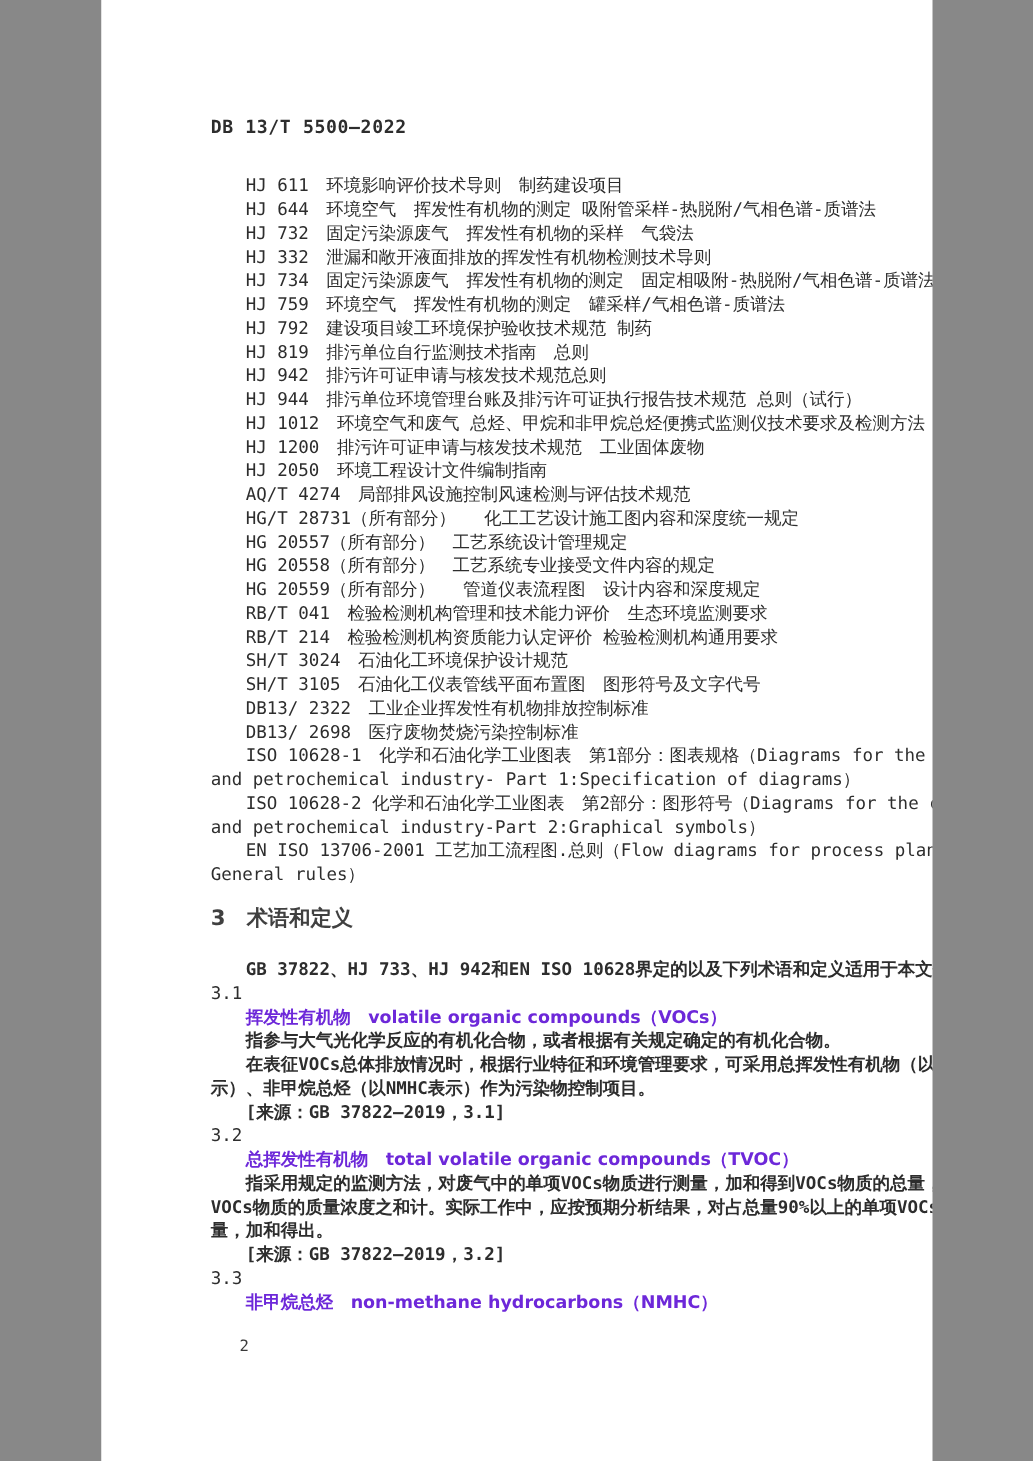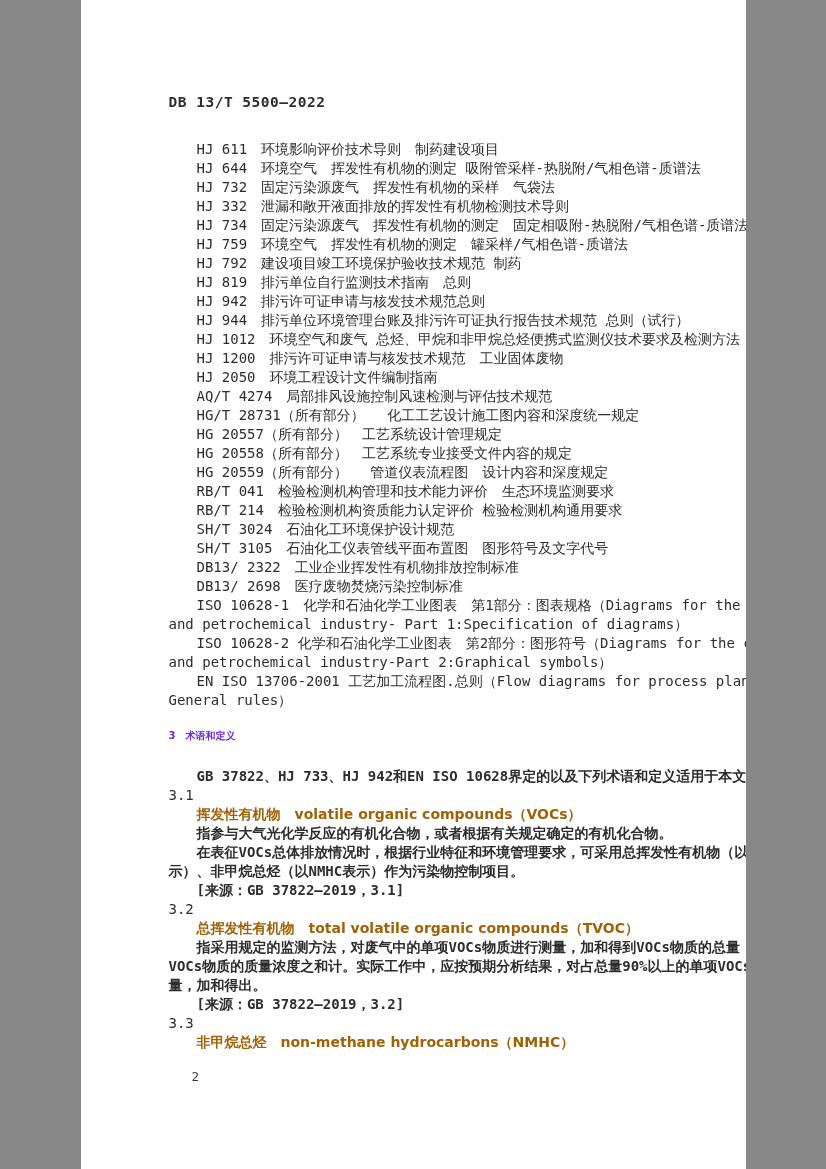--- a/index.html
+++ b/index.html
@@ -22,28 +22,28 @@
     line-height:19px;
   }
   .references p { margin:0; text-indent:2em; }
   .section3 {
     position:absolute; left:88px; top:726px; width:658px;
     line-height:19px;
   }
   .clause-heading {
     margin:0 0 22px 0;
     font-family:"DejaVu Sans","Liberation Sans",sans-serif;
-    font-weight:bold; font-size:10px; color:#6d28d9;
+    font-weight:bold; font-size:17px; color:#404040;
   }
   .para { margin:0; text-indent:2em;font-weight:bold; }
   .term-number { margin:0; text-indent:0; }
   .term-title {
     margin:0; text-indent:2em;
     font-family:"DejaVu Sans","Liberation Sans",sans-serif;
-    font-weight:bold; color:#a16207;
+    font-weight:bold; color:#6d28d9;
   }
   .page-number {
     position:absolute; left:111px; top:1069px;
     font-size:12.5px; color:#3a3a3a;
   }
 </style>
 </head>
 <body>
 
 <div class="page">

